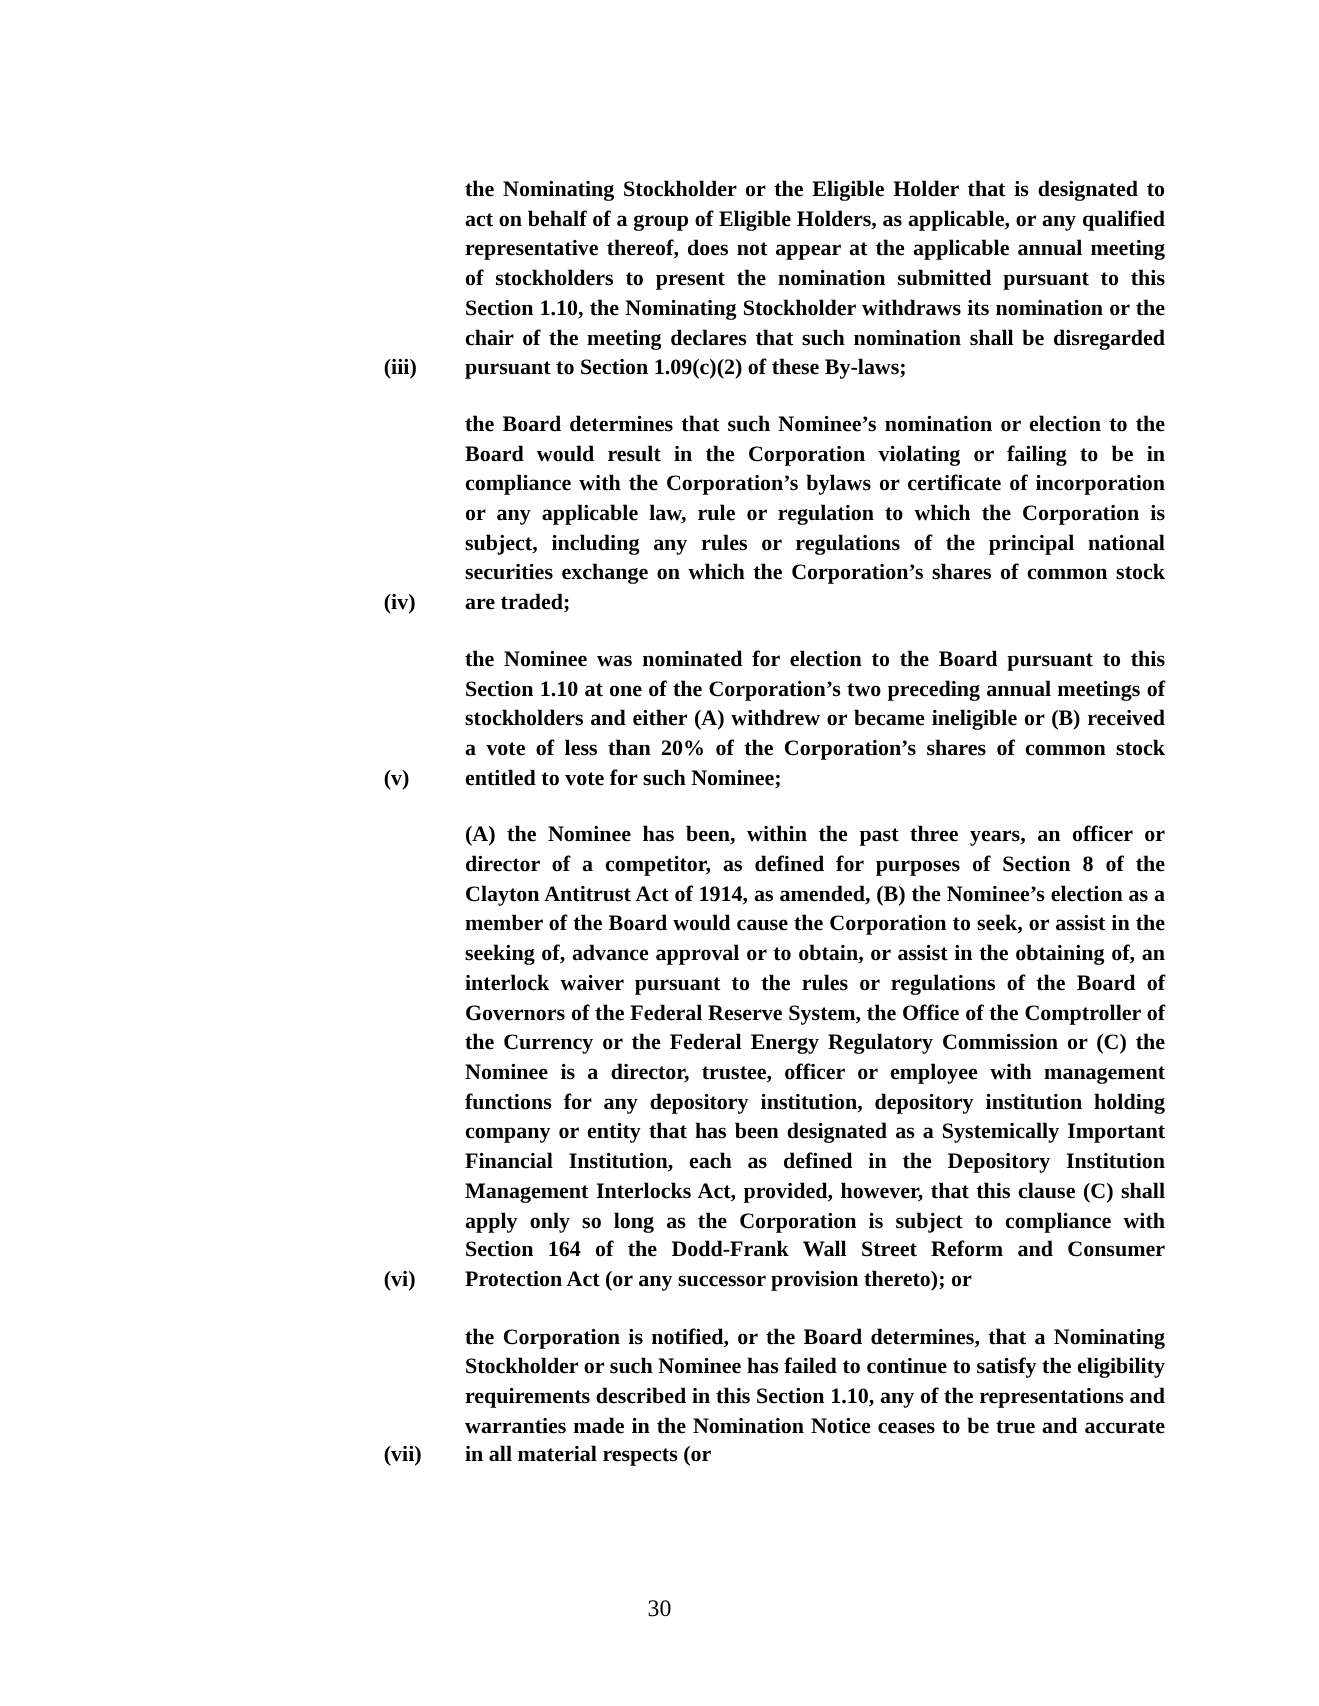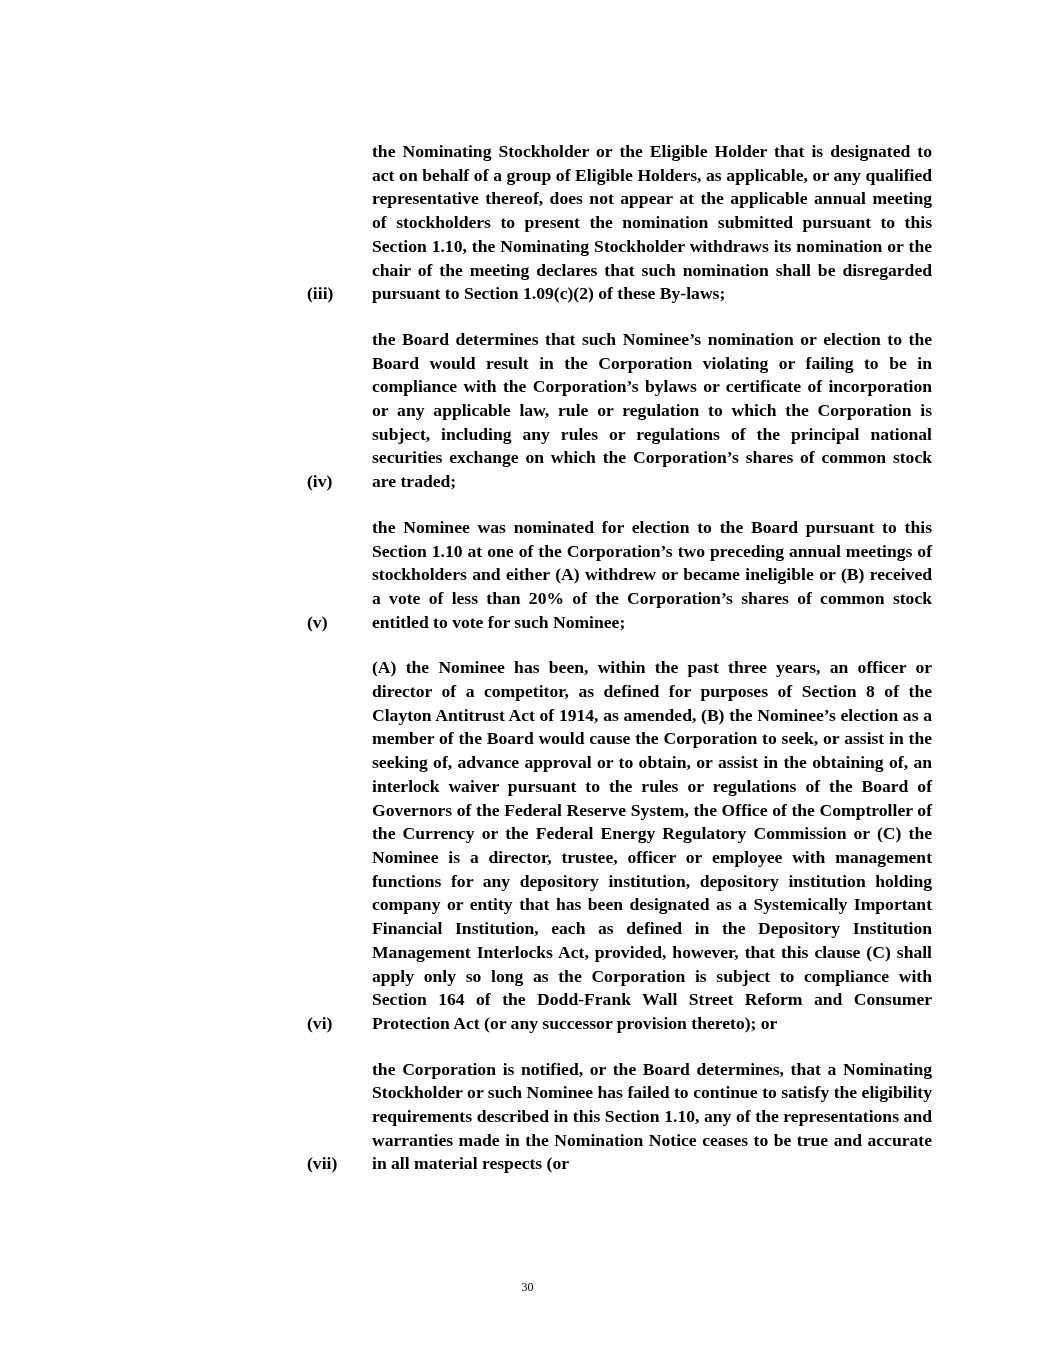--- a/index.html
+++ b/index.html
@@ -43,21 +43,21 @@
     flex: 1 1 auto;
     text-align: justify;
     text-align-last: left;
   }
   .page-number {
     position: absolute;
     left: 0;
     top: 1276px;
     width: 100%;
     text-align: center;
-    font-size: 12px;
+    font-size: 19px;
     line-height: 23.7px;
   }
 </style>
 </head>
 <body>
 
 <div class="page">
   <div class="content">
 
     <div class="clause">

